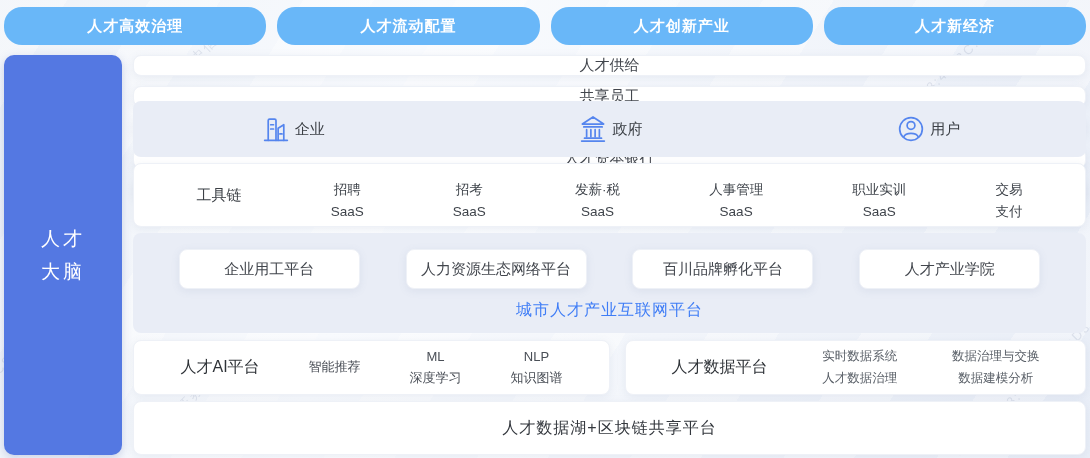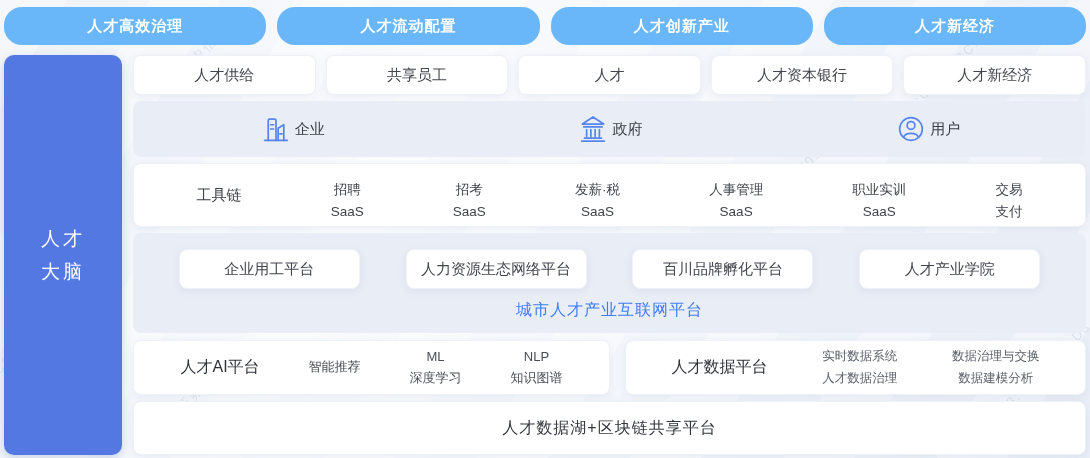--- a/index.html
+++ b/index.html
@@ -35,21 +35,21 @@
     box-shadow:0 3px 10px rgba(70,95,170,.25);
   }
   .sidebar-title { color:#fff; font-size:19px; line-height:1.75; letter-spacing:3px; text-align:center; }
   
   .mrow { position:absolute; left:133px; width:953px; }
   .whitebox {
     background:#fff; border-radius:8px; border:1px solid #eef1f7;
     box-shadow:0 2px 8px rgba(96,118,158,.10);
   }
   
-  .row-cap { top:55px; height:40px; display:flex; gap:10px; }
+  .row-cap { top:55px; height:40px; display:flex; gap:10px;flex-direction:column; }
   .cap-box { flex:1; display:flex; align-items:center; justify-content:center; font-size:15px; color:#42464d; }
   
   .panel { background:#e9edf6; border-radius:8px; }
   .row-entities { top:101px; height:56px; display:flex; align-items:center; justify-content:space-around; }
   .entity { display:flex; align-items:center; gap:2px; font-size:15px; color:#3c4046; }
   .entity svg { display:block; }
   
   .row-saas { top:163px; height:64px; display:flex; align-items:center; justify-content:space-around; padding:0 18px; }
   .saas-label { font-size:15px; color:#3c4046; }
   .saas-item { text-align:center; font-size:13.5px; line-height:1.6; color:#3f444b;margin-top:12px; }

